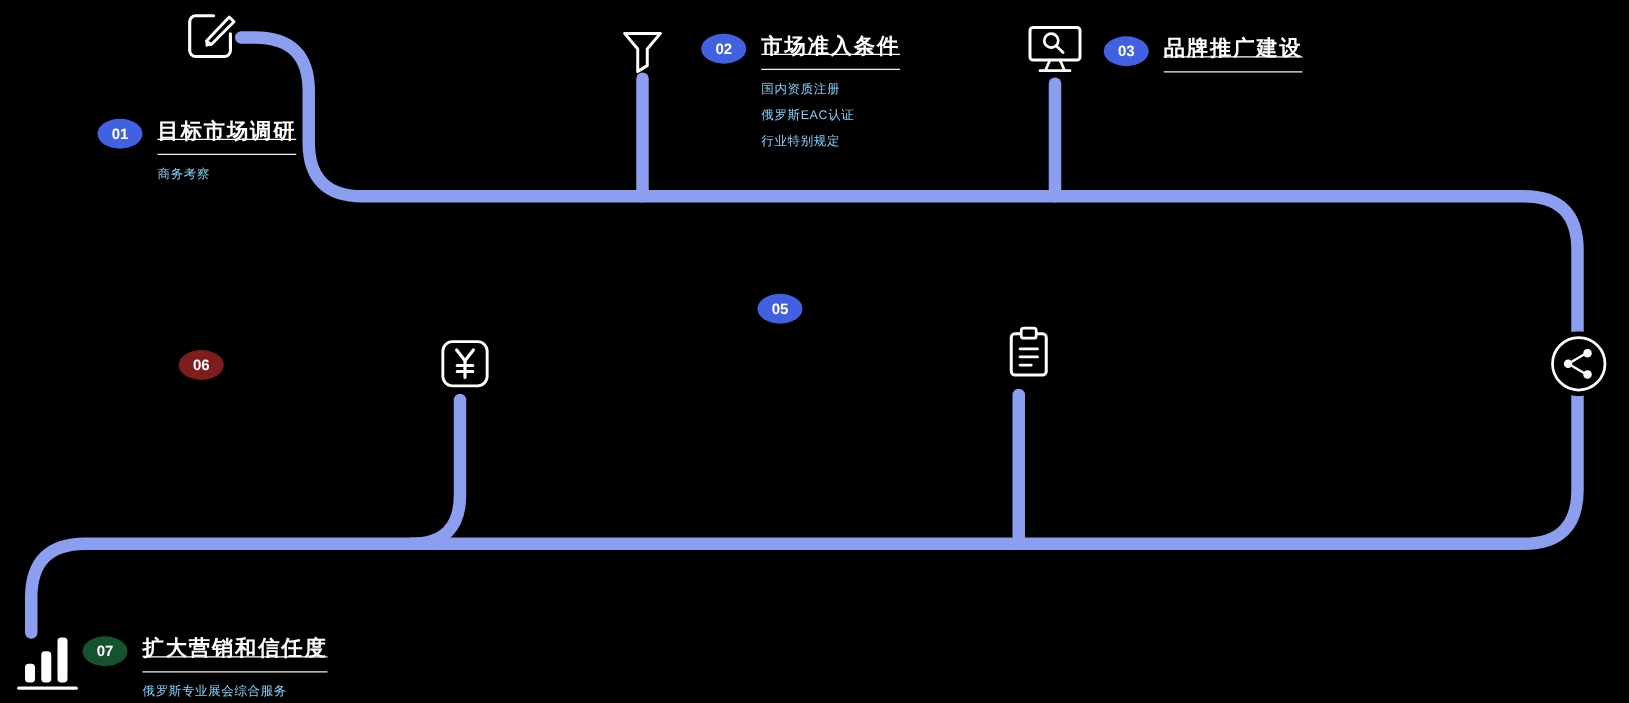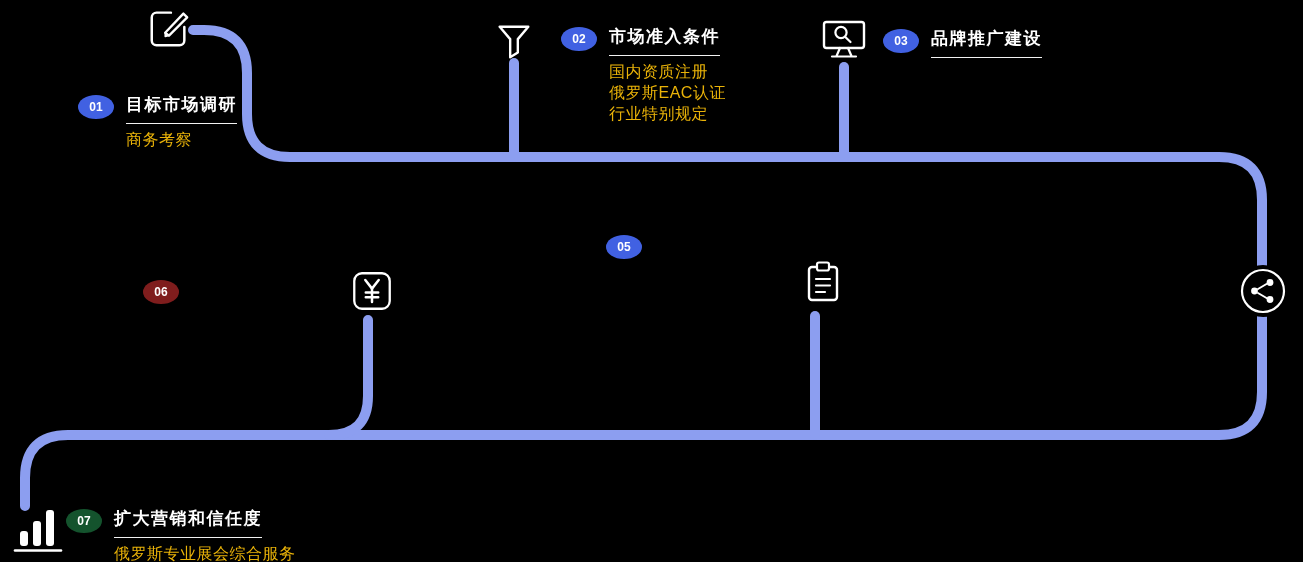--- a/index.html
+++ b/index.html
@@ -13,25 +13,25 @@
   .icon svg{display:block;}
   .step{position:absolute;display:flex;gap:12px;align-items:flex-start;z-index:2;}
   .badge{
     flex:0 0 auto;width:36px;height:24px;border-radius:50%;
     color:#fff;font-size:12px;font-weight:bold;
     display:flex;align-items:center;justify-content:center;margin-top:1px;
   }
   .title{
     font-size:17px;font-weight:bold;letter-spacing:1.5px;line-height:22px;
     padding-bottom:7px;border-bottom:1px solid rgba(255,255,255,.95);
-    display:inline-block;white-space:nowrap;
+    display:inline-block;white-space:nowrap;text-decoration:underline;
   }
   .step-body{display:flex;flex-direction:column;align-items:flex-start;}
   .items{margin-top:9px;display:flex;flex-direction:column;gap:7px;
-    font-size:16px;line-height:14px;letter-spacing:.5px;color:#eab308;white-space:nowrap;}
+    font-size:10px;line-height:14px;letter-spacing:.5px;color:#7dd3fc;white-space:nowrap;}
   .items.row{flex-direction:row;gap:28px;}
 </style>
 </head>
 <body>
 
 <div class="canvas" style="background: rgb(0, 0, 0);">
 
   <svg class="flow" width="1303" height="562" viewBox="0 0 1303 562">
     <path class="flow-stroke" d="M 193 30 L 204 30 Q 247 30 247 73 L 247 114 Q 247 157 290 157 L 1219 157 Q 1262 157 1262 200 L 1262 392 Q 1262 435 1219 435 L 68 435 Q 25 435 25 478 L 25 506" fill="none" stroke="#8C9EF0" stroke-width="10" stroke-linecap="round"></path>
     <path class="flow-stroke" d="M 514 63 L 514 157" fill="none" stroke="#8C9EF0" stroke-width="10" stroke-linecap="round"></path>

